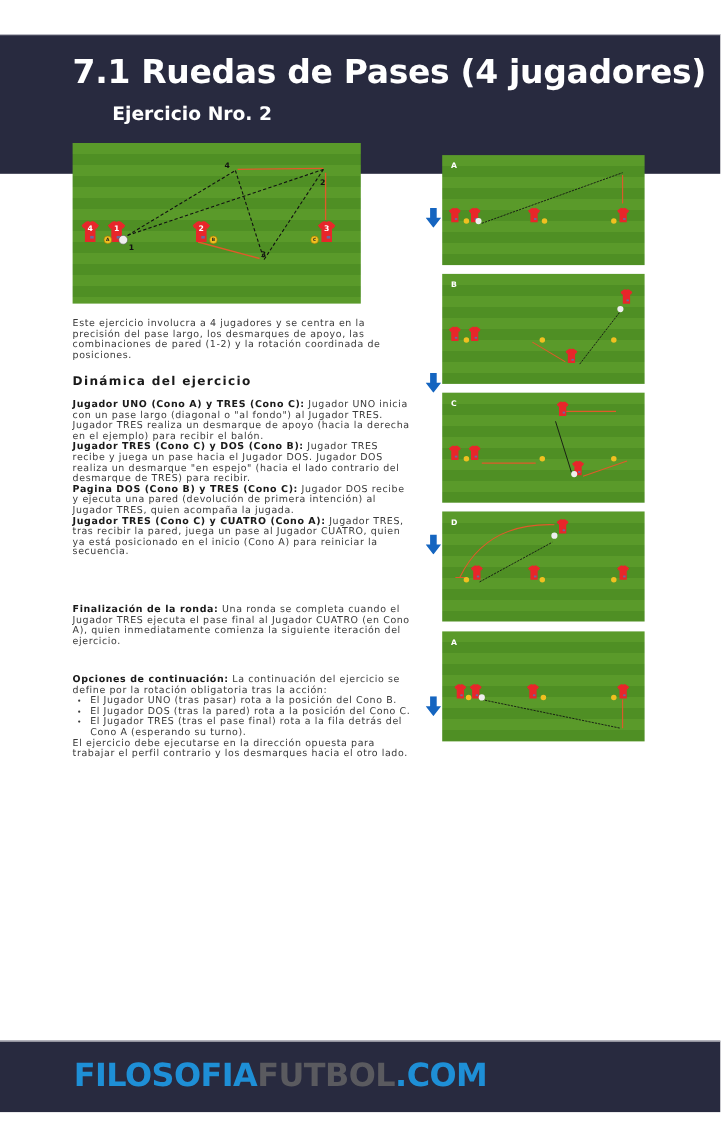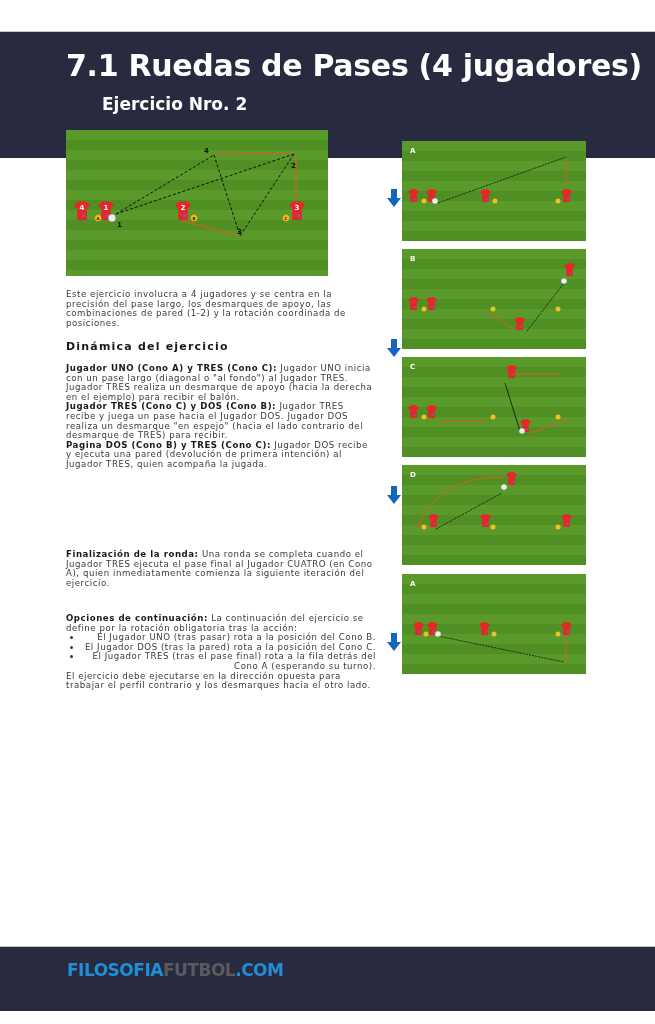--- a/index.html
+++ b/index.html
@@ -10,24 +10,24 @@
   .pitch{position:absolute;background:repeating-linear-gradient(180deg,#5a9a2a 0px,#5a9a2a 10px,#4f8f24 10px,#4f8f24 20px);overflow:hidden;}
   .pitch svg{position:absolute;left:0;top:0;}
   .big-pitch{left:66px;top:130px;width:262px;height:146px;}
   .small-pitch{width:184px;height:100px;left:402px;}
   .panel-label{position:absolute;left:8px;top:6px;color:#fff;font-weight:bold;font-size:7px;}
   .arrow-down{position:absolute;left:387px;width:14px;height:18px;}
   .body-text{position:absolute;left:66px;width:310px;color:#3a3a3a;font-size:8.6px;line-height:9.6px;letter-spacing:0.55px;}
   .body-text p{margin:0;}
   .body-text b{color:#1a1a1a;font-weight:bold;}
   .section-h{font-weight:bold;font-size:11px;letter-spacing:1.2px;color:#1a1a1a;margin:0;}
-  ul{margin:0;padding-left:16px;text-align:right;}
+  ul{margin:0;padding-left:16px;}
   li{margin:0;}
   .footer{position:absolute;left:0;top:946px;width:655px;height:64px;background:#282a3f;border-top:1px solid #c0c0c8;}
-  .logo{position:absolute;left:67px;top:960px;font-family:"DejaVu Sans",sans-serif;font-weight:bold;font-size:17px;letter-spacing:-0.5px;white-space:nowrap;}
+  .logo{position:absolute;left:67px;top:960px;font-family:"DejaVu Sans",sans-serif;font-weight:bold;font-size:29px;letter-spacing:-0.5px;white-space:nowrap;}
   .logo .a{color:#1e8fd6;}
   .logo .b{color:#5a5a5f;}
   .logo .c{color:#1e8fd6;}
   .page-num{position:absolute;left:524px;top:1024px;color:#fff;font-style:italic;font-size:14px;}
 </style>
 </head>
 <body>
 
 <svg width="0" height="0" style="position:absolute">
   <defs>
@@ -198,20 +198,21 @@
 <div class="body-text" style="top:290px">Este ejercicio involucra a 4 jugadores y se centra en la precisión del pase largo, los desmarques de apoyo, las combinaciones de pared (1-2) y la rotación coordinada de posiciones.</div>
 
 <div class="body-text" style="top:342px">
   <p class="section-h">Dinámica del ejercicio</p>
 </div>
 
 <div class="body-text" style="top:364px">
   <p><b>Jugador UNO (Cono A) y TRES (Cono C):</b><span> Jugador UNO inicia con un pase largo (diagonal o "al fondo") al Jugador TRES. Jugador TRES realiza un desmarque de apoyo (hacia la derecha en el ejemplo) para recibir el balón.</span></p>
   <p><b>Jugador TRES (Cono C) y DOS (Cono B):</b><span> Jugador TRES recibe y juega un pase hacia el Jugador DOS. Jugador DOS realiza un desmarque "en espejo" (hacia el lado contrario del desmarque de TRES) para recibir.</span></p>
   <p><b>Pagina DOS (Cono B) y TRES (Cono C):</b><span> Jugador DOS recibe y ejecuta una pared (devolución de primera intención) al Jugador TRES, quien acompaña la jugada.</span></p>
+  <p><b>Jugador TRES (Cono C) y CUATRO (Cono A):</b><span> Jugador TRES, tras recibir la pared, juega un pase al Jugador CUATRO, quien ya está posicionado en el inicio (Cono A) para reiniciar la secuencia.</span></p>
 </div>
 
 <div class="body-text" style="top:550px">
   <p><b>Finalización de la ronda:</b><span> Una ronda se completa cuando el Jugador TRES ejecuta el pase final al Jugador CUATRO (en Cono A), quien inmediatamente comienza la siguiente iteración del ejercicio.</span></p>
 </div>
 
 <div class="body-text" style="top:614px">
   <p><b>Opciones de continuación:</b><span> La continuación del ejercicio se define por la rotación obligatoria tras la acción:</span></p>
   <ul>
     <li>El Jugador UNO (tras pasar) rota a la posición del Cono B.</li>

